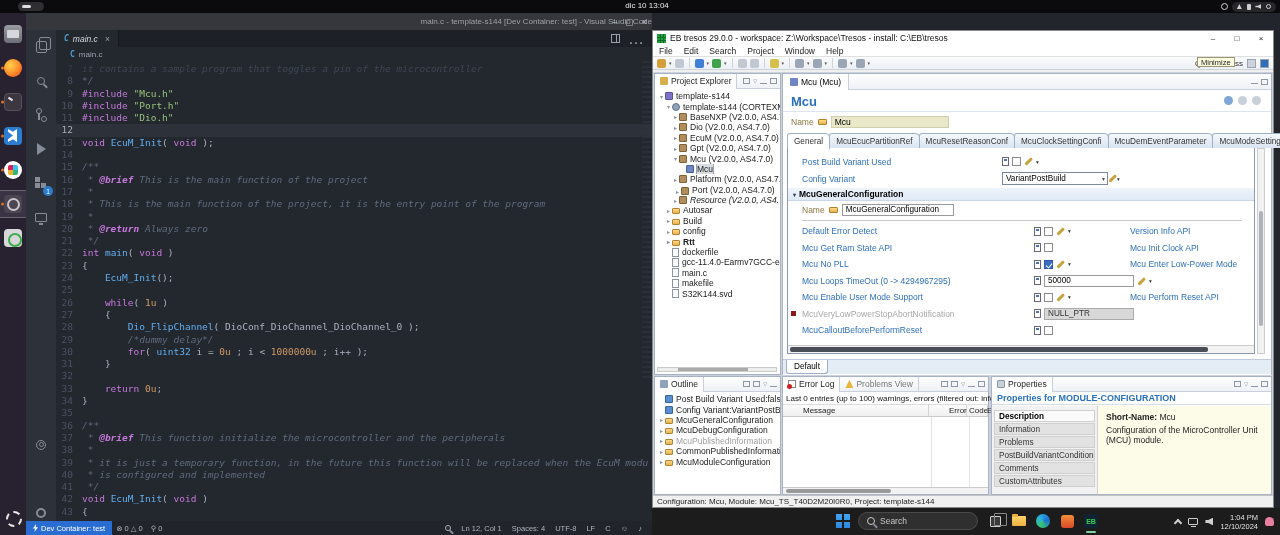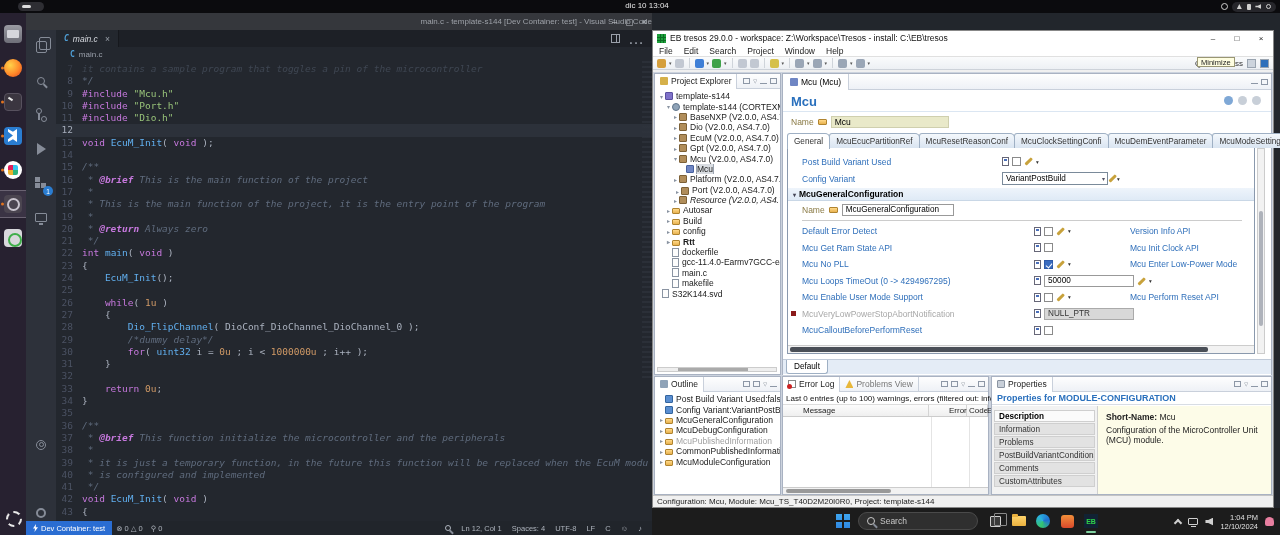--- a/index.html
+++ b/index.html
@@ -589,21 +589,21 @@
               <div class="trow" style="padding-left: 10px;">
                 <span class="exp"></span>
                 <span class="ti ti-file"></span>
                 <span class="tl">main.c</span>
               </div>
               <div class="trow" style="padding-left: 10px;">
                 <span class="exp"></span>
                 <span class="ti ti-file"></span>
                 <span class="tl">makefile</span>
               </div>
-              <div class="trow" style="">
+              <div class="trow" style="padding-left: 10px;">
                 <span class="exp"></span>
                 <span class="ti ti-file"></span>
                 <span class="tl">S32K144.svd</span>
               </div>
             </div>
           <div style="position:absolute;left:2px;bottom:2px;width:120px;height:5px;background:#eee;border:1px solid #ccc;">
               <div style="width:70px;height:3px;background:#aaa;margin:0 0 0 20px;"></div>
             </div>
         </div>
 

